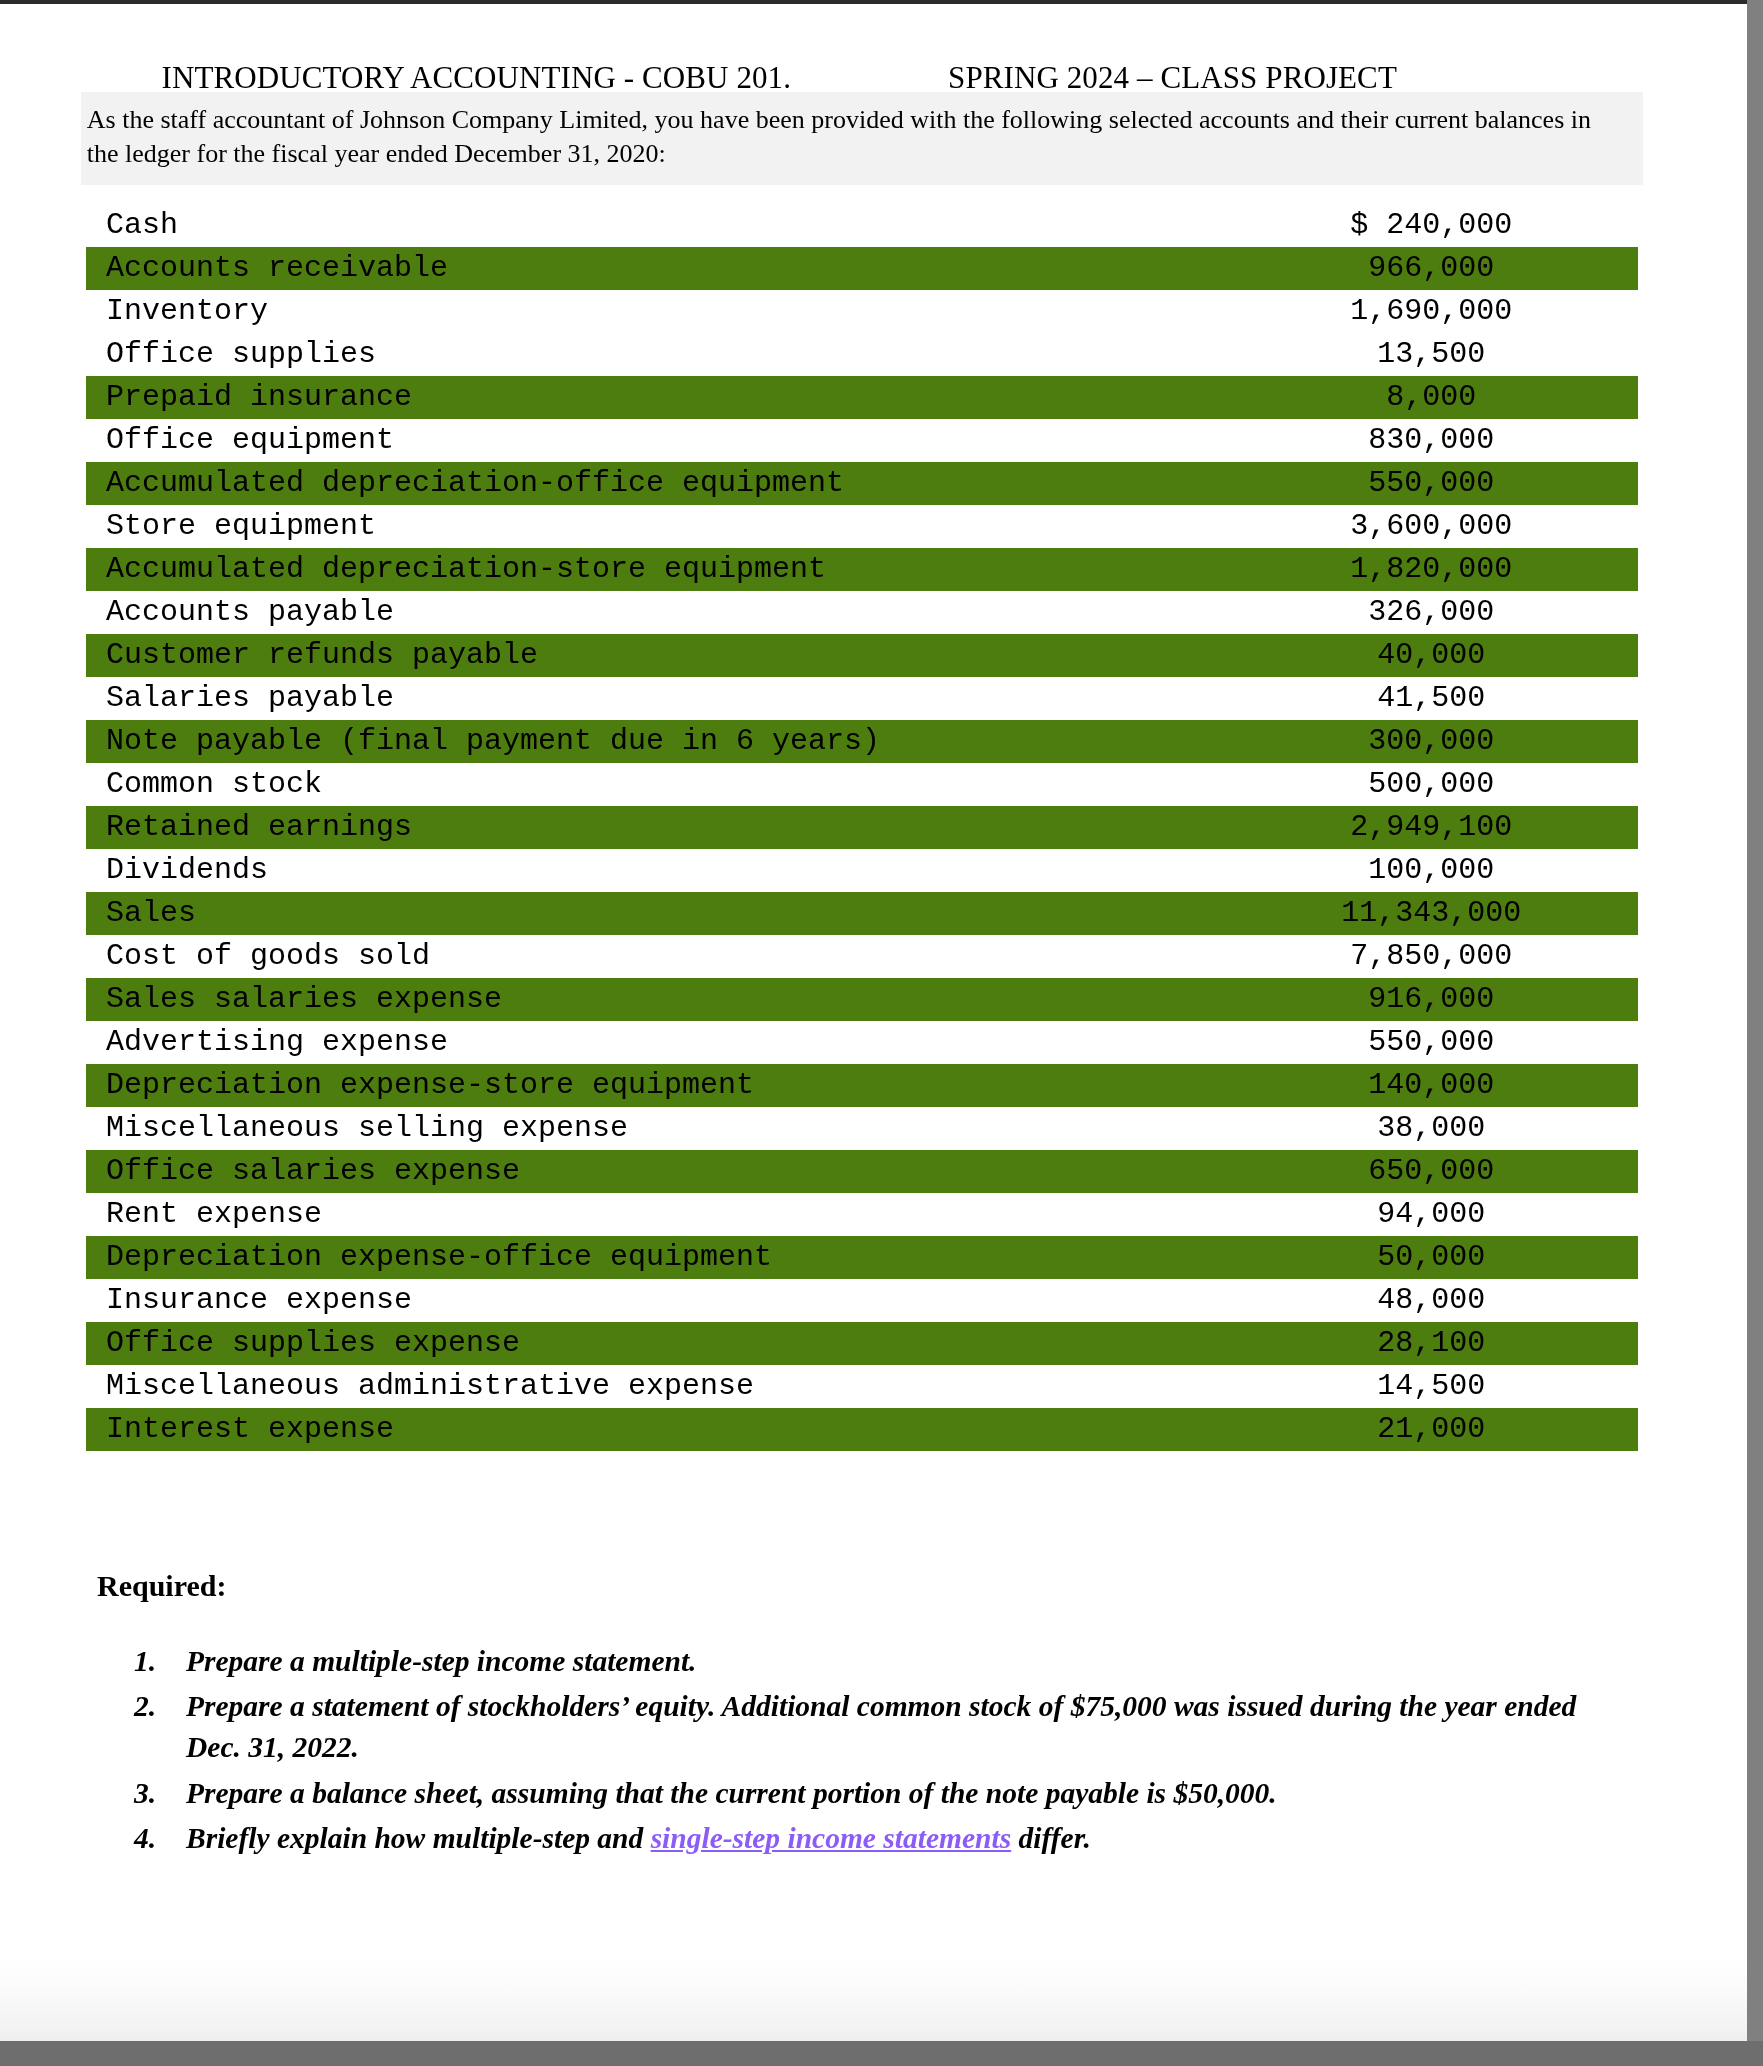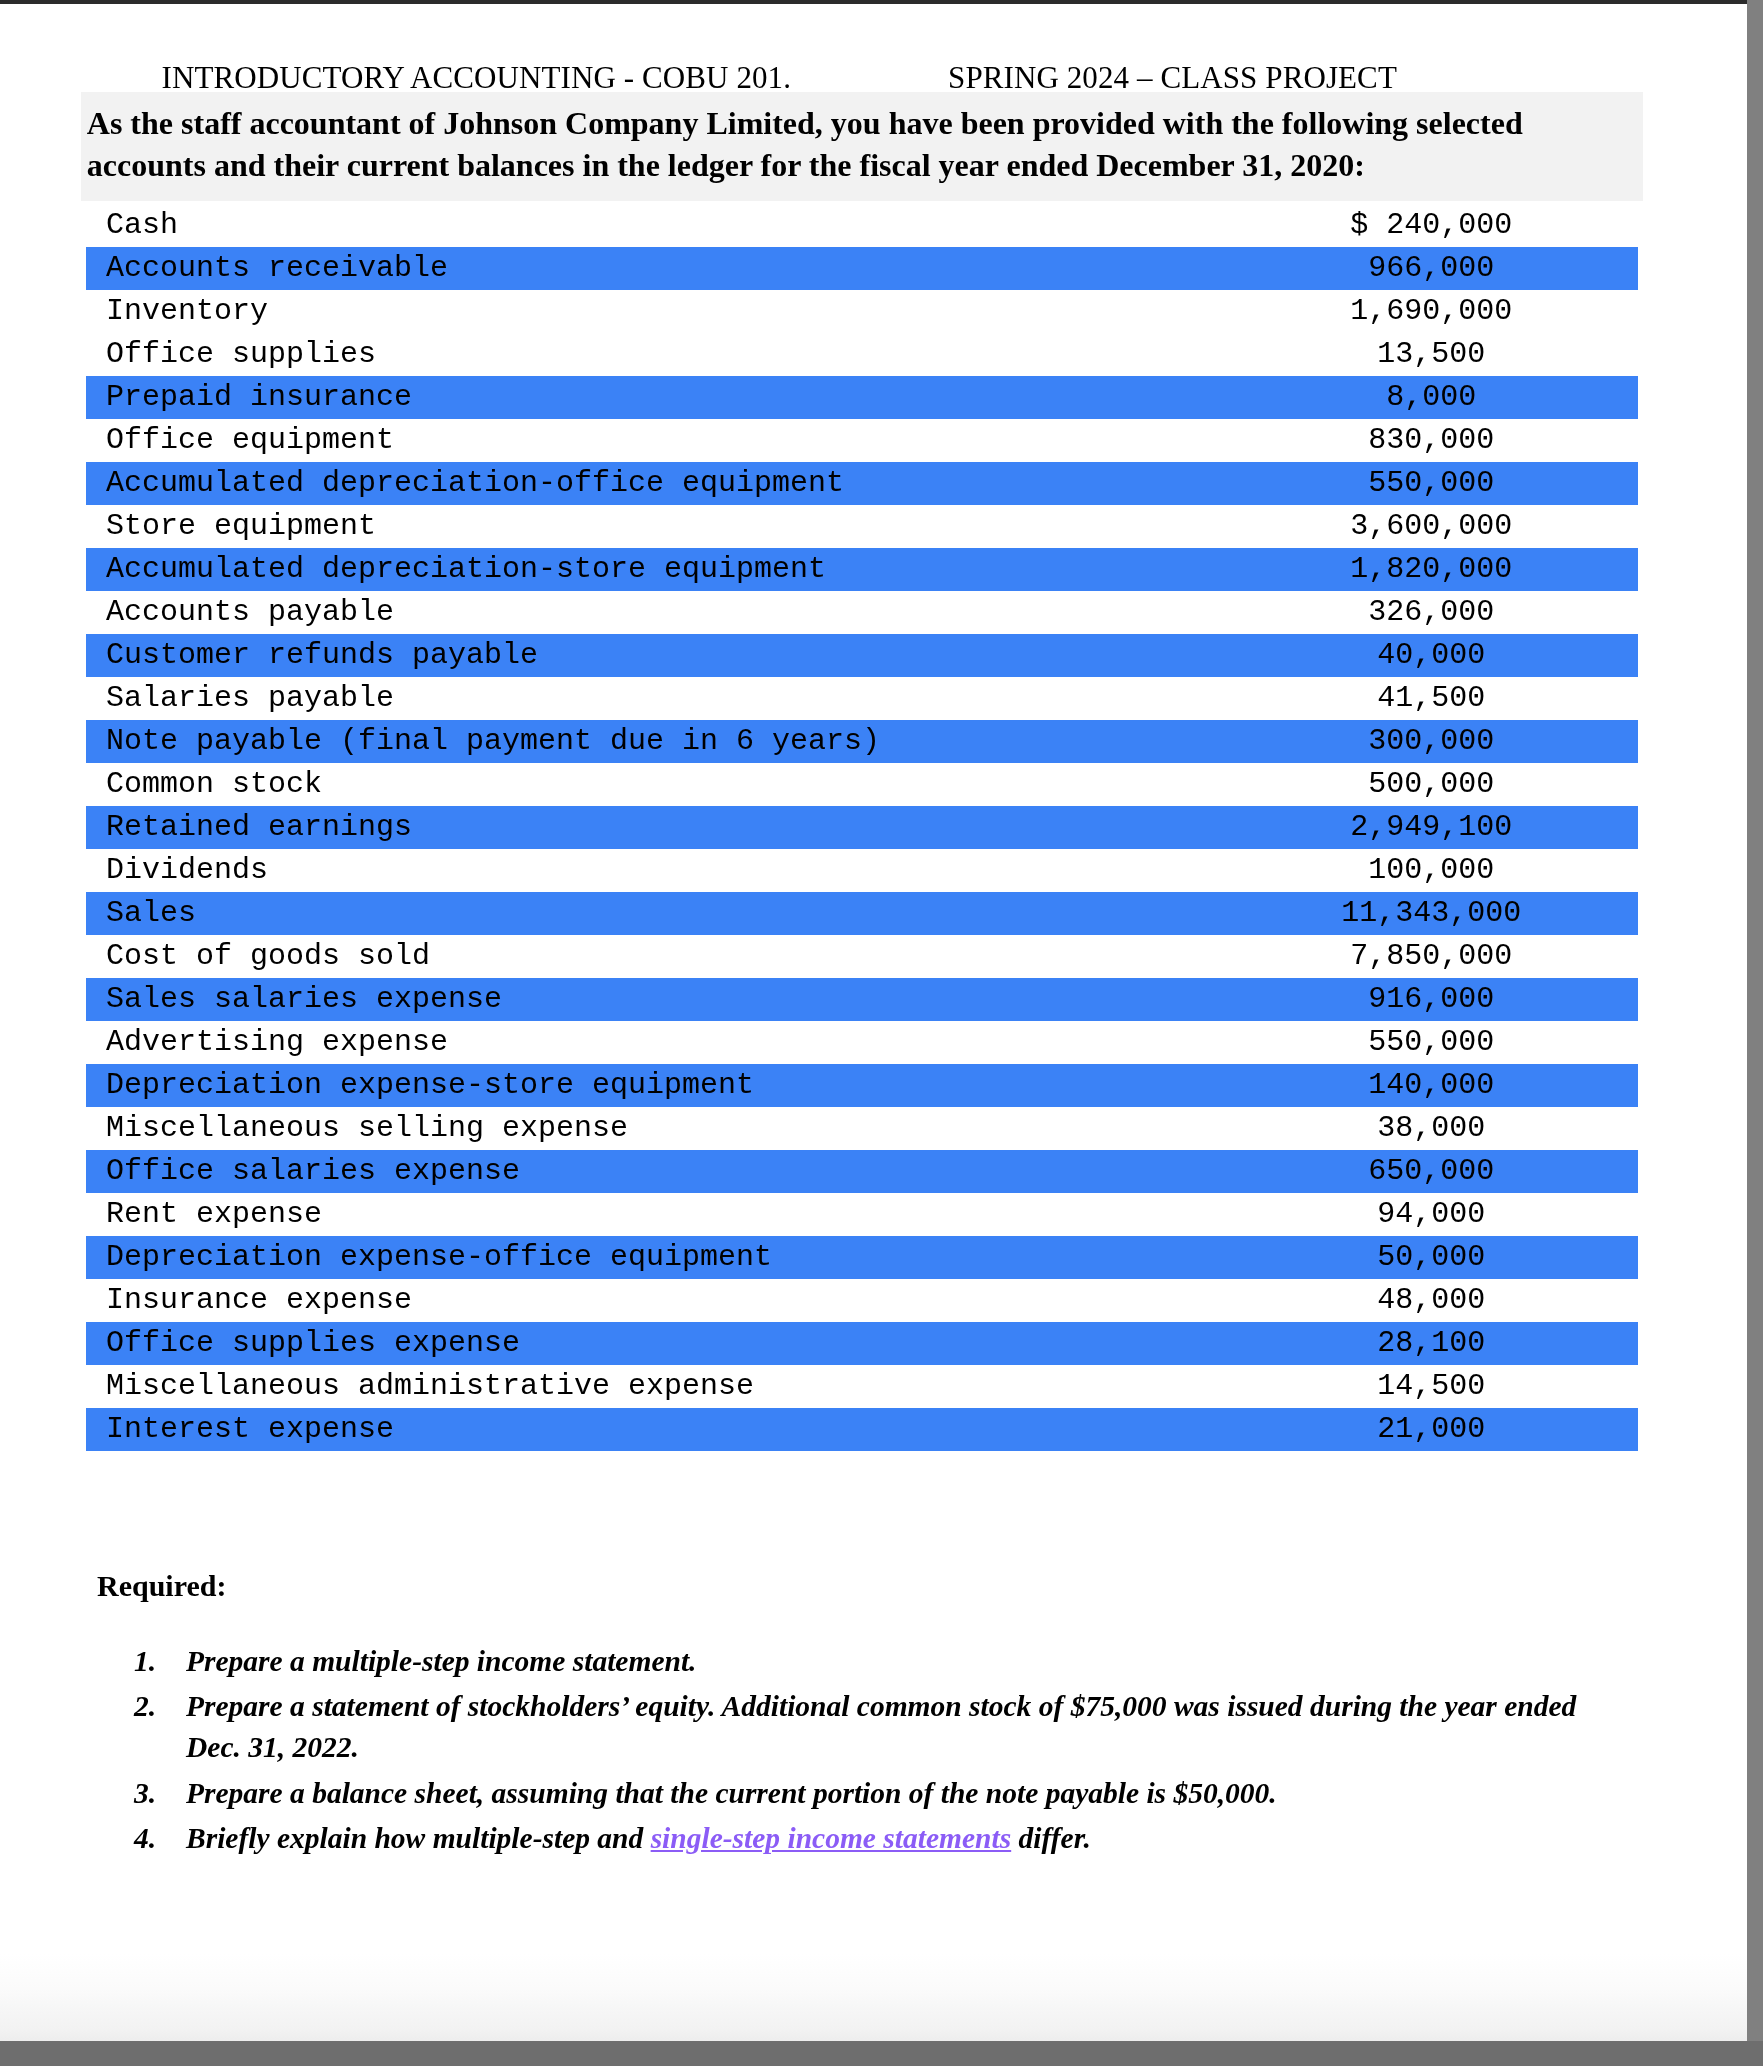--- a/index.html
+++ b/index.html
@@ -81,36 +81,35 @@
 
   
   .intro {
     position: absolute;
     top: 88px;
     left: 81px;
     width: 1562px;
     background: #f2f2f2;
     padding: 11.5px 14.4px 14.4px 5.8px;
     box-sizing: border-box;
-    font-size: 32px;
+    font-size: 26px;
     line-height: 1.30;
-    font-weight: bold;
   }
 
   
   .acct-table {
     position: absolute;
     top: 200px;
     left: 86px;
     width: 1552px;
     border-collapse: collapse;
     font-size: 30px;
   }
   .acct-table tr { height: 43px; font-family: Liberation Mono, monospace; }
-  .acct-table tr.shaded { background: #3b82f6; }
+  .acct-table tr.shaded { background: #4d7c0f; }
   .acct-table td {
     padding: 0;
     vertical-align: middle;
     line-height: 43px;
     white-space: nowrap;
   }
   .acct-table td.acct-name {
     padding-left: 20px;
     width: 1113px;
   }

